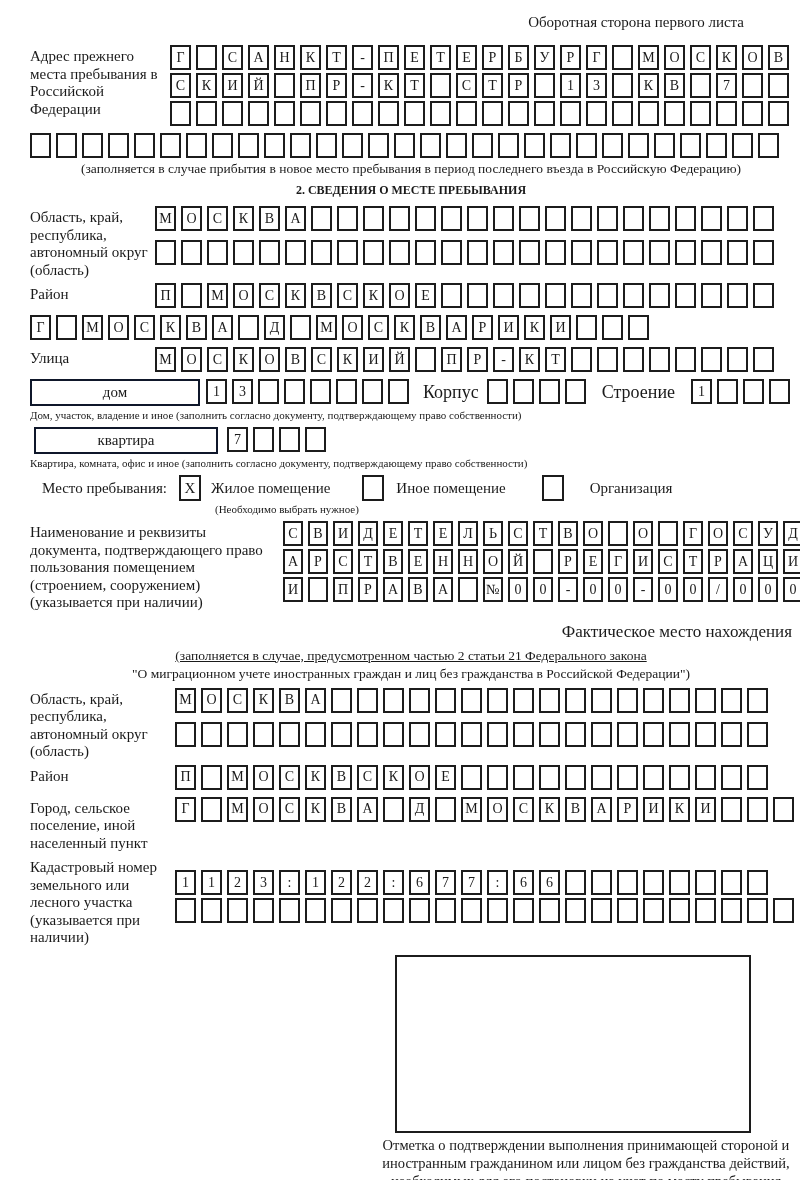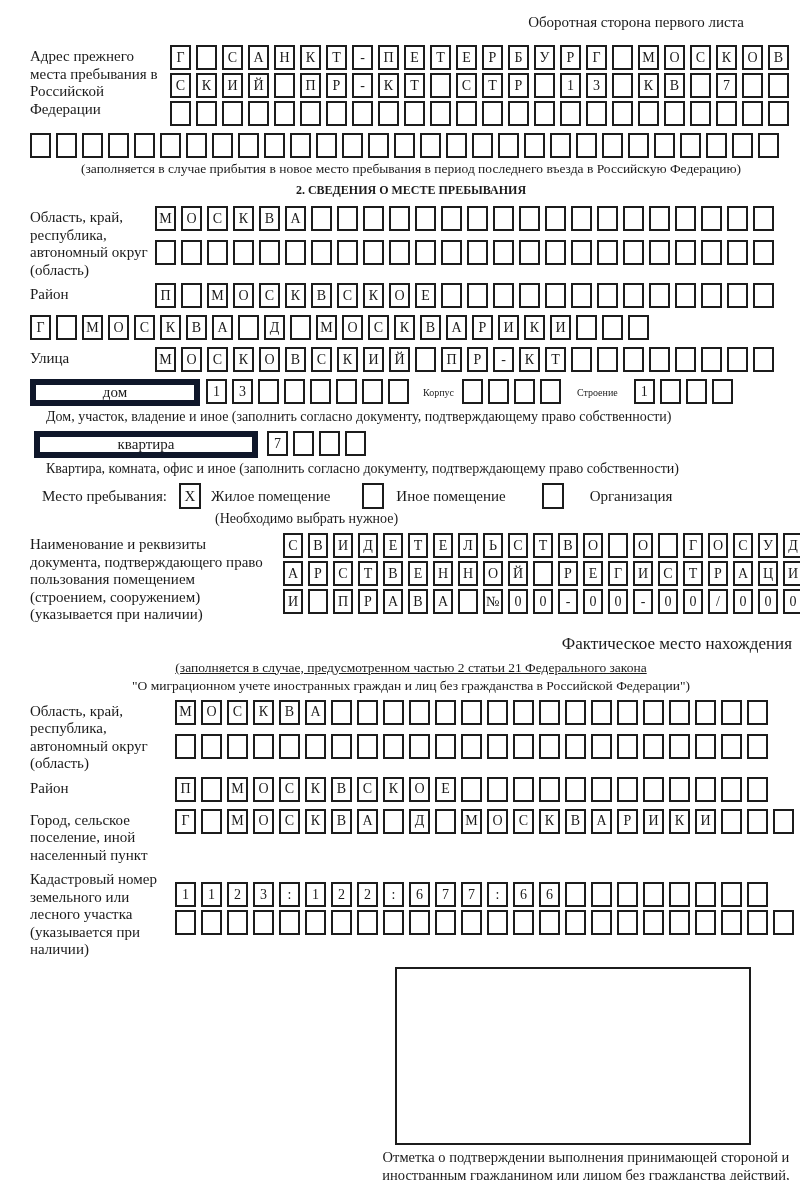--- a/index.html
+++ b/index.html
@@ -20,32 +20,32 @@
     font-size:14px;line-height:1;
   }
   .cells-sm .cell{width:20px;}
   
   .field{display:flex;align-items:flex-start;margin-bottom:4px;}
   .flabel{flex:none;font-size:15px;line-height:17.5px;padding-top:3px;}
   .w140{width:140px;} .w125{width:125px;} .w145{width:145px;} .w240{width:240px;}
   .rows-col{display:flex;flex-direction:column;}
   .gap9{height:6px;}
   .note{font-size:13.5px;text-align:center;margin:2px 0 6px 0;}
-  .note-left{font-size:14px;text-align:left;margin:1px 0 6px 16px;}
+  .note-left{font-size:11px;text-align:left;margin:1px 0 6px 0;}
   .sec-title{font-weight:bold;font-size:12px;text-align:center;margin:6px 0 8px 0;}
   .sub-title{font-weight:normal;font-size:17px;text-align:right;margin:10px 0 6px 0;}
   
   .inline-row{display:flex;align-items:flex-start;margin-bottom:3px;}
   .type-box{
-    flex:none;box-sizing:border-box;border:6px solid #0f172a;height:27px;
+    flex:none;box-sizing:border-box;border:2px solid #0f172a;height:27px;
     display:flex;align-items:center;justify-content:center;font-size:15px;
   }
   .tb-dom{width:170px;margin-right:6px;}
-  .tb-kv{width:224px;margin-left:4px;margin-right:9px;}
-  .mini-label{font-size:10px;line-height:27px;flex:none;}
+  .tb-kv{width:184px;margin-left:4px;margin-right:9px;}
+  .mini-label{font-size:18px;line-height:27px;flex:none;}
   
   .chk-row{display:flex;align-items:center;margin:6px 0 2px 12px;font-size:15px;}
   .chkbox{
     flex:none;width:22px;height:26px;box-sizing:border-box;border:2px solid #1c1c1c;
     display:flex;align-items:center;justify-content:center;font-size:15px;
   }
   .stamp-box{
     margin-left:365px;margin-top:8px;
     width:356px;height:178px;box-sizing:border-box;
     border:2px solid #1c1c1c;

